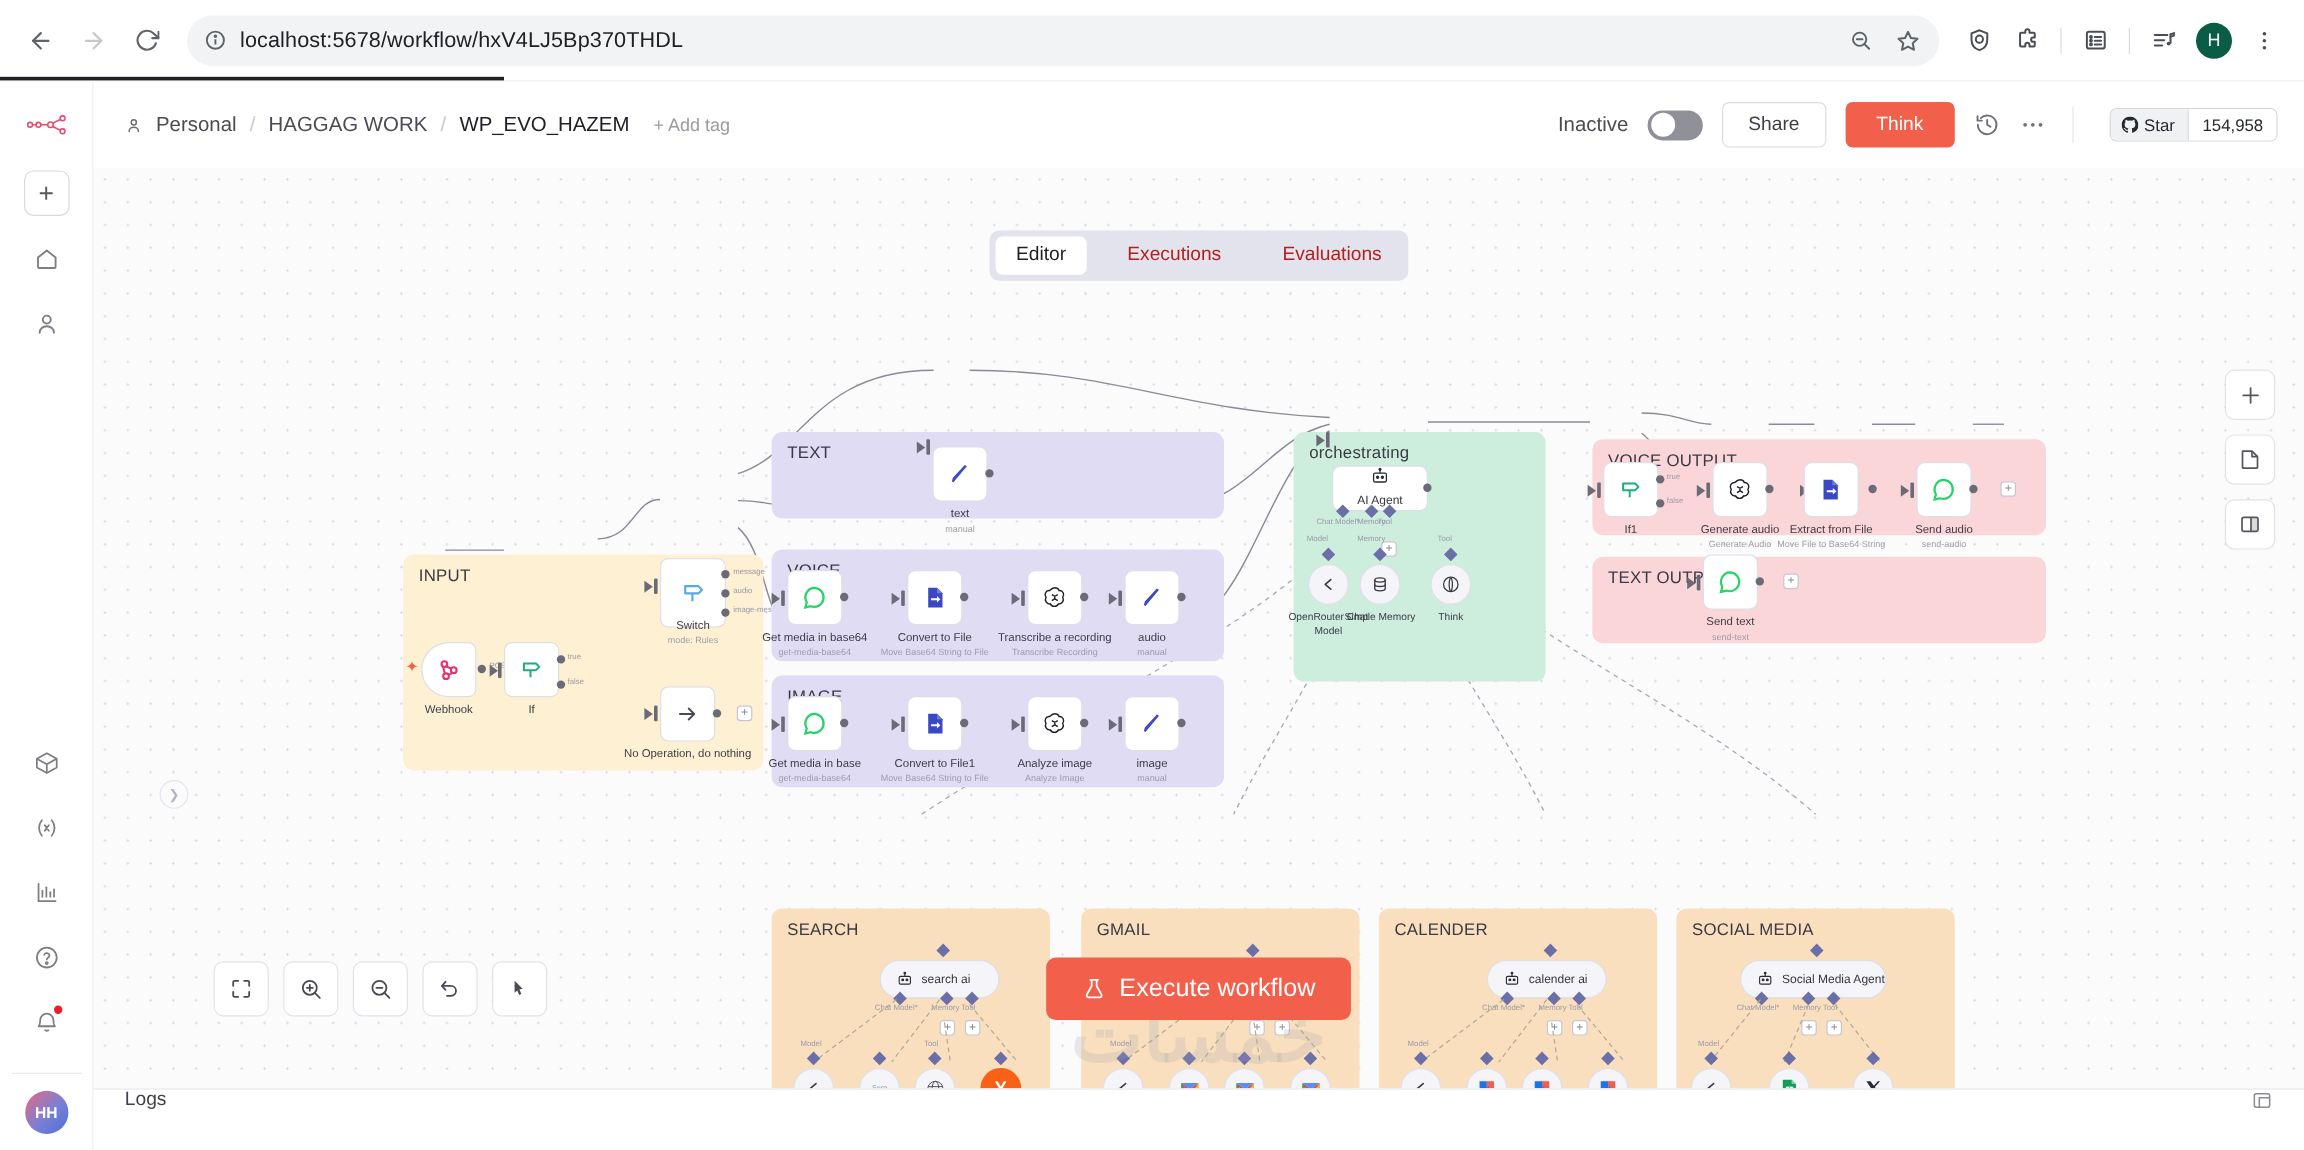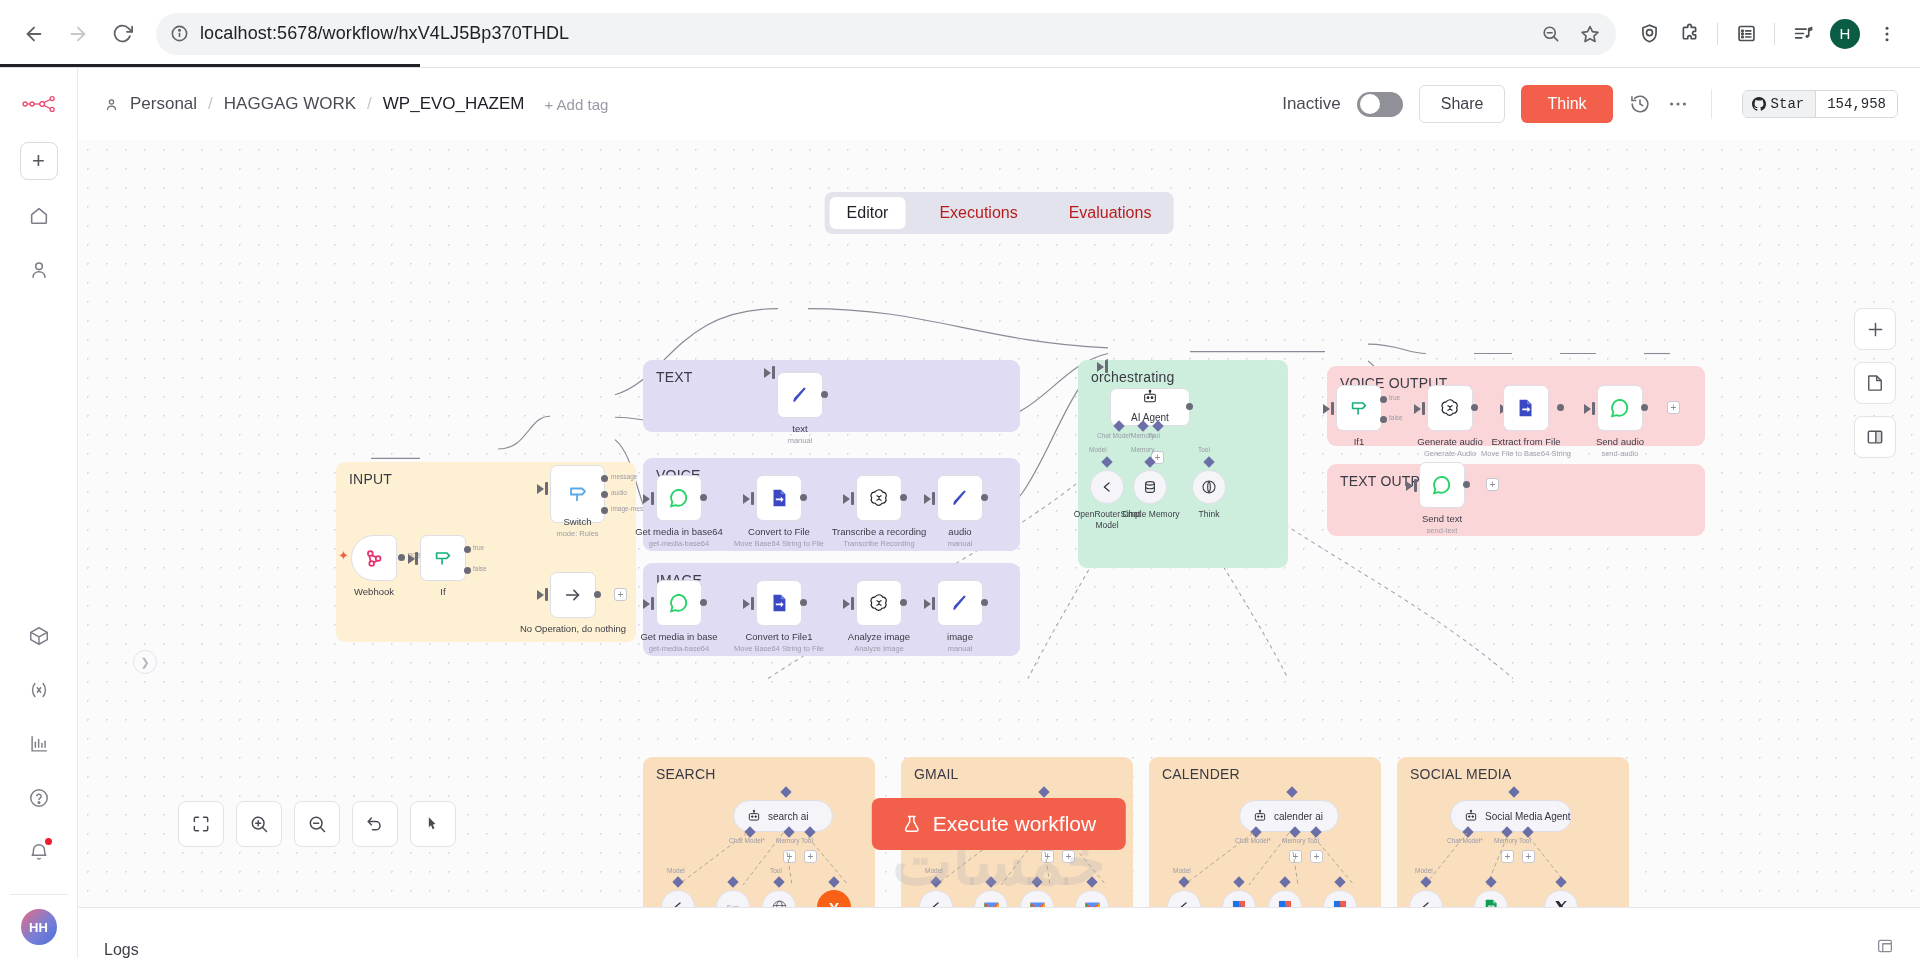--- a/index.html
+++ b/index.html
@@ -119,21 +119,21 @@
   }
   #save-btn {
     height: 38px; padding: 0 26px; border-radius: 6px;
     background: #f2604c; color: #fff; font-size: 16px;
     display: flex; align-items: center;
   }
   .hdr-icon { color: #6f6f7a; display: flex; align-items: center; justify-content: center; }
   #gh-divider { width: 1px; height: 30px; background: #e5e5ea; margin-left: 6px; }
   #gh-star {
     display: flex; align-items: stretch; border-radius: 6px; overflow: hidden;
-    border: 1px solid #d6d8dc; font-size: 14px; margin-left: 14px; font-family: Liberation Mono, monospace;
+    border: 1px solid #d6d8dc; font-size: 14px; margin-left: 14px;
   }
   #gh-star-left {
     background: #f0f1f3; color: #24292f; padding: 5px 11px 5px 9px;
     display: flex; align-items: center; gap: 5px;
   }
   #gh-star-count {
     background: #fff; color: #24292f; padding: 5px 11px;
     border-left: 1px solid #d6d8dc; display: flex; align-items: center;
   }
 
@@ -186,21 +186,21 @@
     border-radius: 8px; font-size: 21px; display: flex; align-items: center; gap: 11px;
     z-index: 30;
   }
   #watermark {
     position: absolute; left: 50%; bottom: 8px; transform: translateX(-50%);
     font-size: 64px; color: rgba(160,160,175,.22); font-weight: 700;
     letter-spacing: 2px; z-index: 5; white-space: nowrap;
   }
   #logs-bar {
     height: 52px; border-top: 1px solid #e6e6ec; background: #fff;
-    display: flex; align-items: flex-end; padding: 0 26px; flex-shrink: 0;
+    display: flex; align-items: flex-start; padding: 0 26px; flex-shrink: 0;
     position: relative; z-index: 20;
   }
   #logs-label { font-size: 16px; color: #3f3f4a; }
   #logs-right { margin-left: auto; color: #8a8a96; }
 
   
   #graph { position: absolute; inset: 0; }
   #edges { position: absolute; inset: 0; width: 100%; height: 100%; pointer-events: none; }
 
   .group {

